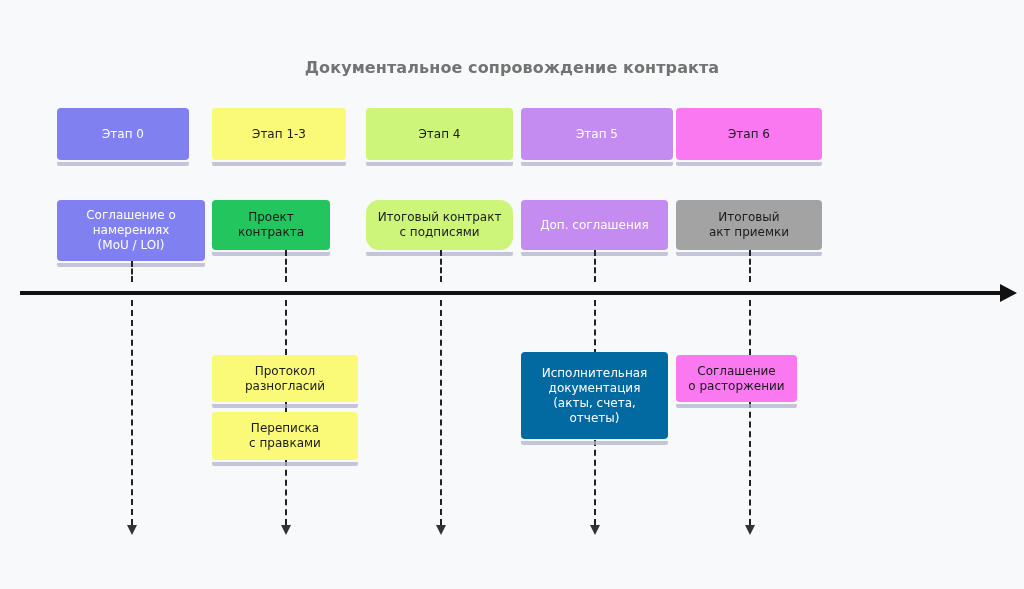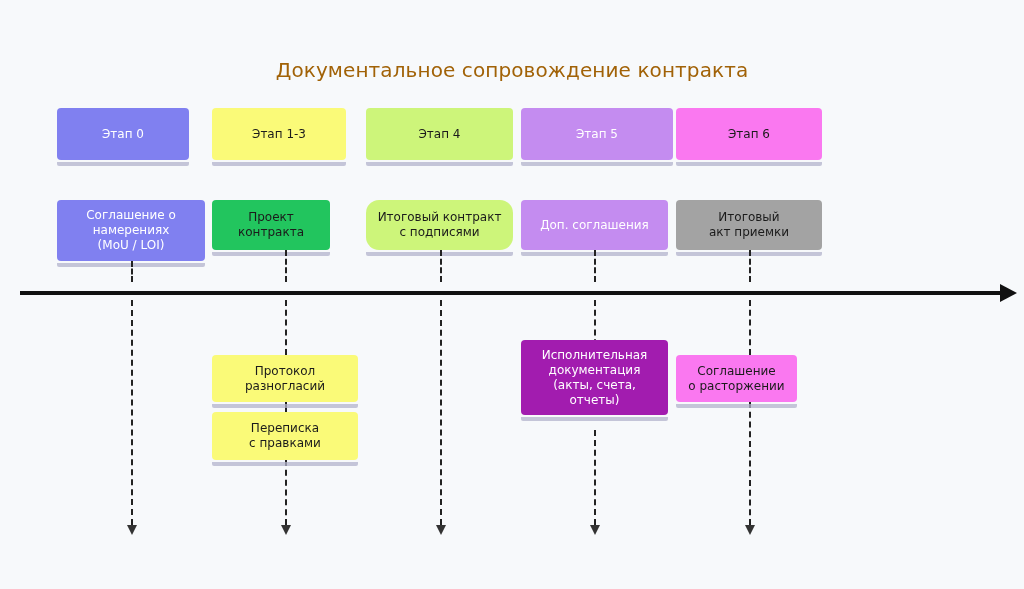--- a/index.html
+++ b/index.html
@@ -19,23 +19,23 @@
     height: 589px;
   }
 
   
   .title {
     position: absolute;
     left: 0;
     top: 58px;
     width: 1024px;
     text-align: center;
-    font-size: 20px;
-    font-weight: normal;
-    color: #a16207;
+    font-size: 16px;
+    font-weight: bold;
+    color: #737373;
     letter-spacing: 0.1px;
   }
 
   
   .node {
     position: absolute;
     box-sizing: border-box;
     border-radius: 4px;
     display: flex;
     align-items: center;
@@ -156,21 +156,21 @@
       <div class="dash" style="left: 749px; top: 300px; height: 55px;"></div>
       <div class="dash" style="left: 749px; top: 402px; height: 123px;"></div>
       <div class="dash-arrow" style="left: 745px; top: 525px;"></div>
     </div>
 
   <div id="docs-secondary-layer">
       <div class="node bottomrow shadow" style="left: 212px; top: 355px; width: 146px; height: 47px; background: rgb(250, 250, 120); color: rgb(27, 27, 27);">Протокол
 разногласий</div>
       <div class="node bottomrow shadow" style="left: 212px; top: 412px; width: 146px; height: 48px; background: rgb(250, 250, 120); color: rgb(27, 27, 27);">Переписка
 с правками</div>
-      <div class="node bottomrow shadow" style="left: 521px; top: 340px; width: 147px; height: 75px; background: #a21caf; color: rgb(255, 255, 255);">Исполнительная
+      <div class="node bottomrow shadow" style="left: 521px; top: 352px; width: 147px; height: 87px; background: #0369a1; color: rgb(255, 255, 255);">Исполнительная
 документация
 (акты, счета,
 отчеты)</div>
       <div class="node bottomrow shadow" style="left: 676px; top: 355px; width: 121px; height: 47px; background: rgb(250, 120, 240); color: rgb(27, 27, 27);">Соглашение
 о расторжении</div>
     </div>
 
 </div>
 
 </body></html>

